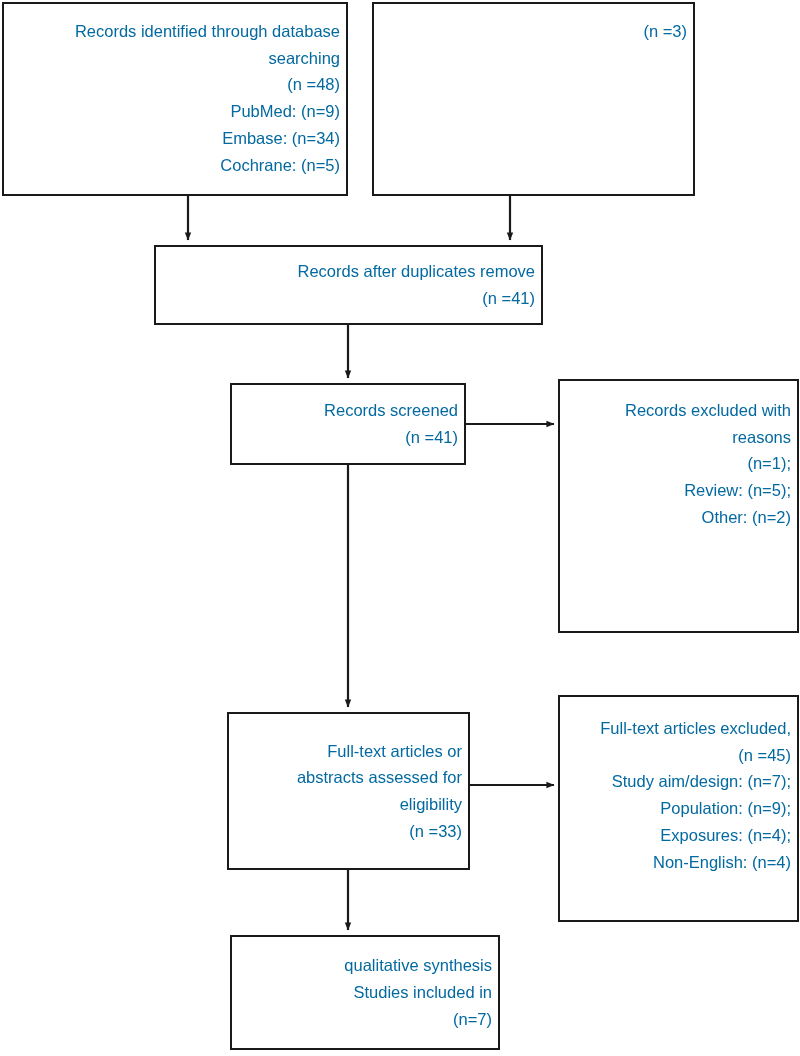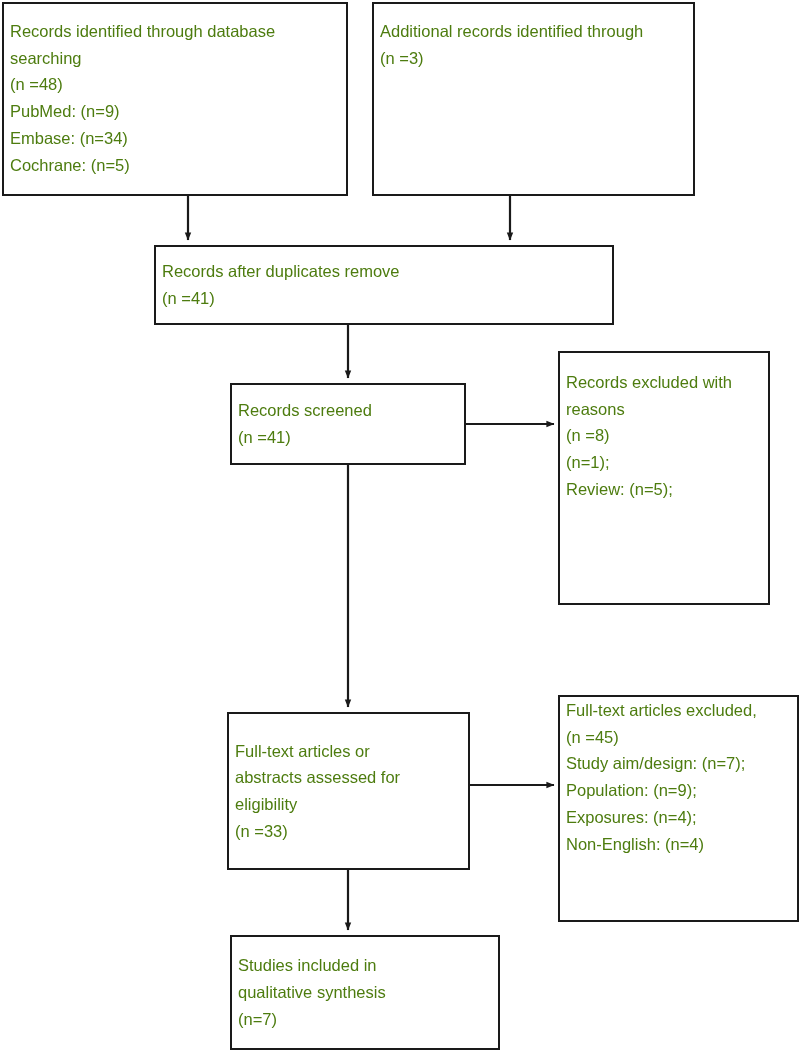--- a/index.html
+++ b/index.html
@@ -24,47 +24,47 @@
     pointer-events: none;
   }
   .node {
     position: absolute;
     box-sizing: border-box;
     border: 2px solid #1a1a1a;
     background: #ffffff;
     display: flex;
     flex-direction: column;
     align-items: center;
-    color: #4d7c0f;
+    color: #0369a1;
     font-size: 16.5px;
     line-height: 1.62;
-    text-align: left;
+    text-align: right;
     overflow: hidden;
   }
   .node .lines {
     width: 100%;
     padding: 0 6px;
     box-sizing: border-box;
   }
   .node .line {
     display: block;
     white-space: nowrap;
   }
   
-  .pad-top-11 { padding-top: 0; }
+  .pad-top-11 { padding-top: 18px; }
   .pad-top-14 { padding-top: 14px; }
   .pad-top-16 { padding-top: 16px; }
   .center-v { justify-content: center; }
 
   
   #node-database   { left: 2px;   top: 2px;   width: 346px; height: 194px; }
   #node-other      { left: 372px; top: 2px;   width: 323px; height: 194px; }
-  #node-duplicates { left: 154px; top: 245px; width: 460px; height: 80px;  }
+  #node-duplicates { left: 154px; top: 245px; width: 389px; height: 80px;  }
   #node-screened   { left: 230px; top: 383px; width: 236px; height: 82px;  }
-  #node-excluded   { left: 558px; top: 351px; width: 212px; height: 254px; }
+  #node-excluded   { left: 558px; top: 379px; width: 241px; height: 254px; }
   #node-fulltext   { left: 227px; top: 712px; width: 243px; height: 158px; }
   #node-ftexcluded { left: 558px; top: 695px; width: 241px; height: 227px; }
   #node-included   { left: 230px; top: 935px; width: 270px; height: 115px; }
 </style>
 </head>
 <body>
 
 <div id="stage">
 
   <svg class="flow-svg" viewBox="0 0 800 1056">
@@ -95,21 +95,20 @@
         <span class="line">searching</span>
         <span class="line">(n =48)</span>
         <span class="line">PubMed: (n=9)</span>
         <span class="line">Embase: (n=34)</span>
         <span class="line">Cochrane: (n=5)</span>
       </div>
   </div>
 
   <div class="node pad-top-14" id="node-other">
     <div class="lines">
-        <span class="line">Additional records identified through</span>
         <span class="line">(n =3)</span>
       </div>
   </div>
 
   <div class="node center-v" id="node-duplicates">
     <div class="lines">
         <span class="line">Records after duplicates remove</span>
         <span class="line">(n =41)</span>
       </div>
   </div>
@@ -118,23 +117,23 @@
     <div class="lines">
         <span class="line">Records screened</span>
         <span class="line">(n =41)</span>
       </div>
   </div>
 
   <div class="node pad-top-16" id="node-excluded">
     <div class="lines">
         <span class="line">Records excluded with</span>
         <span class="line">reasons</span>
-        <span class="line">(n =8)</span>
         <span class="line">(n=1);</span>
         <span class="line">Review: (n=5);</span>
+        <span class="line">Other: (n=2)</span>
       </div>
   </div>
 
   <div class="node center-v" id="node-fulltext">
     <div class="lines">
         <span class="line">Full-text articles or</span>
         <span class="line">abstracts assessed for</span>
         <span class="line">eligibility</span>
         <span class="line">(n =33)</span>
       </div>
@@ -146,19 +145,19 @@
         <span class="line">(n =45)</span>
         <span class="line">Study aim/design: (n=7);</span>
         <span class="line">Population: (n=9);</span>
         <span class="line">Exposures: (n=4);</span>
         <span class="line">Non-English: (n=4)</span>
       </div>
   </div>
 
   <div class="node center-v" id="node-included">
     <div class="lines">
+        <span class="line">qualitative synthesis</span>
         <span class="line">Studies included in</span>
-        <span class="line">qualitative synthesis</span>
         <span class="line">(n=7)</span>
       </div>
   </div>
 
 </div>
 
 </body></html>

